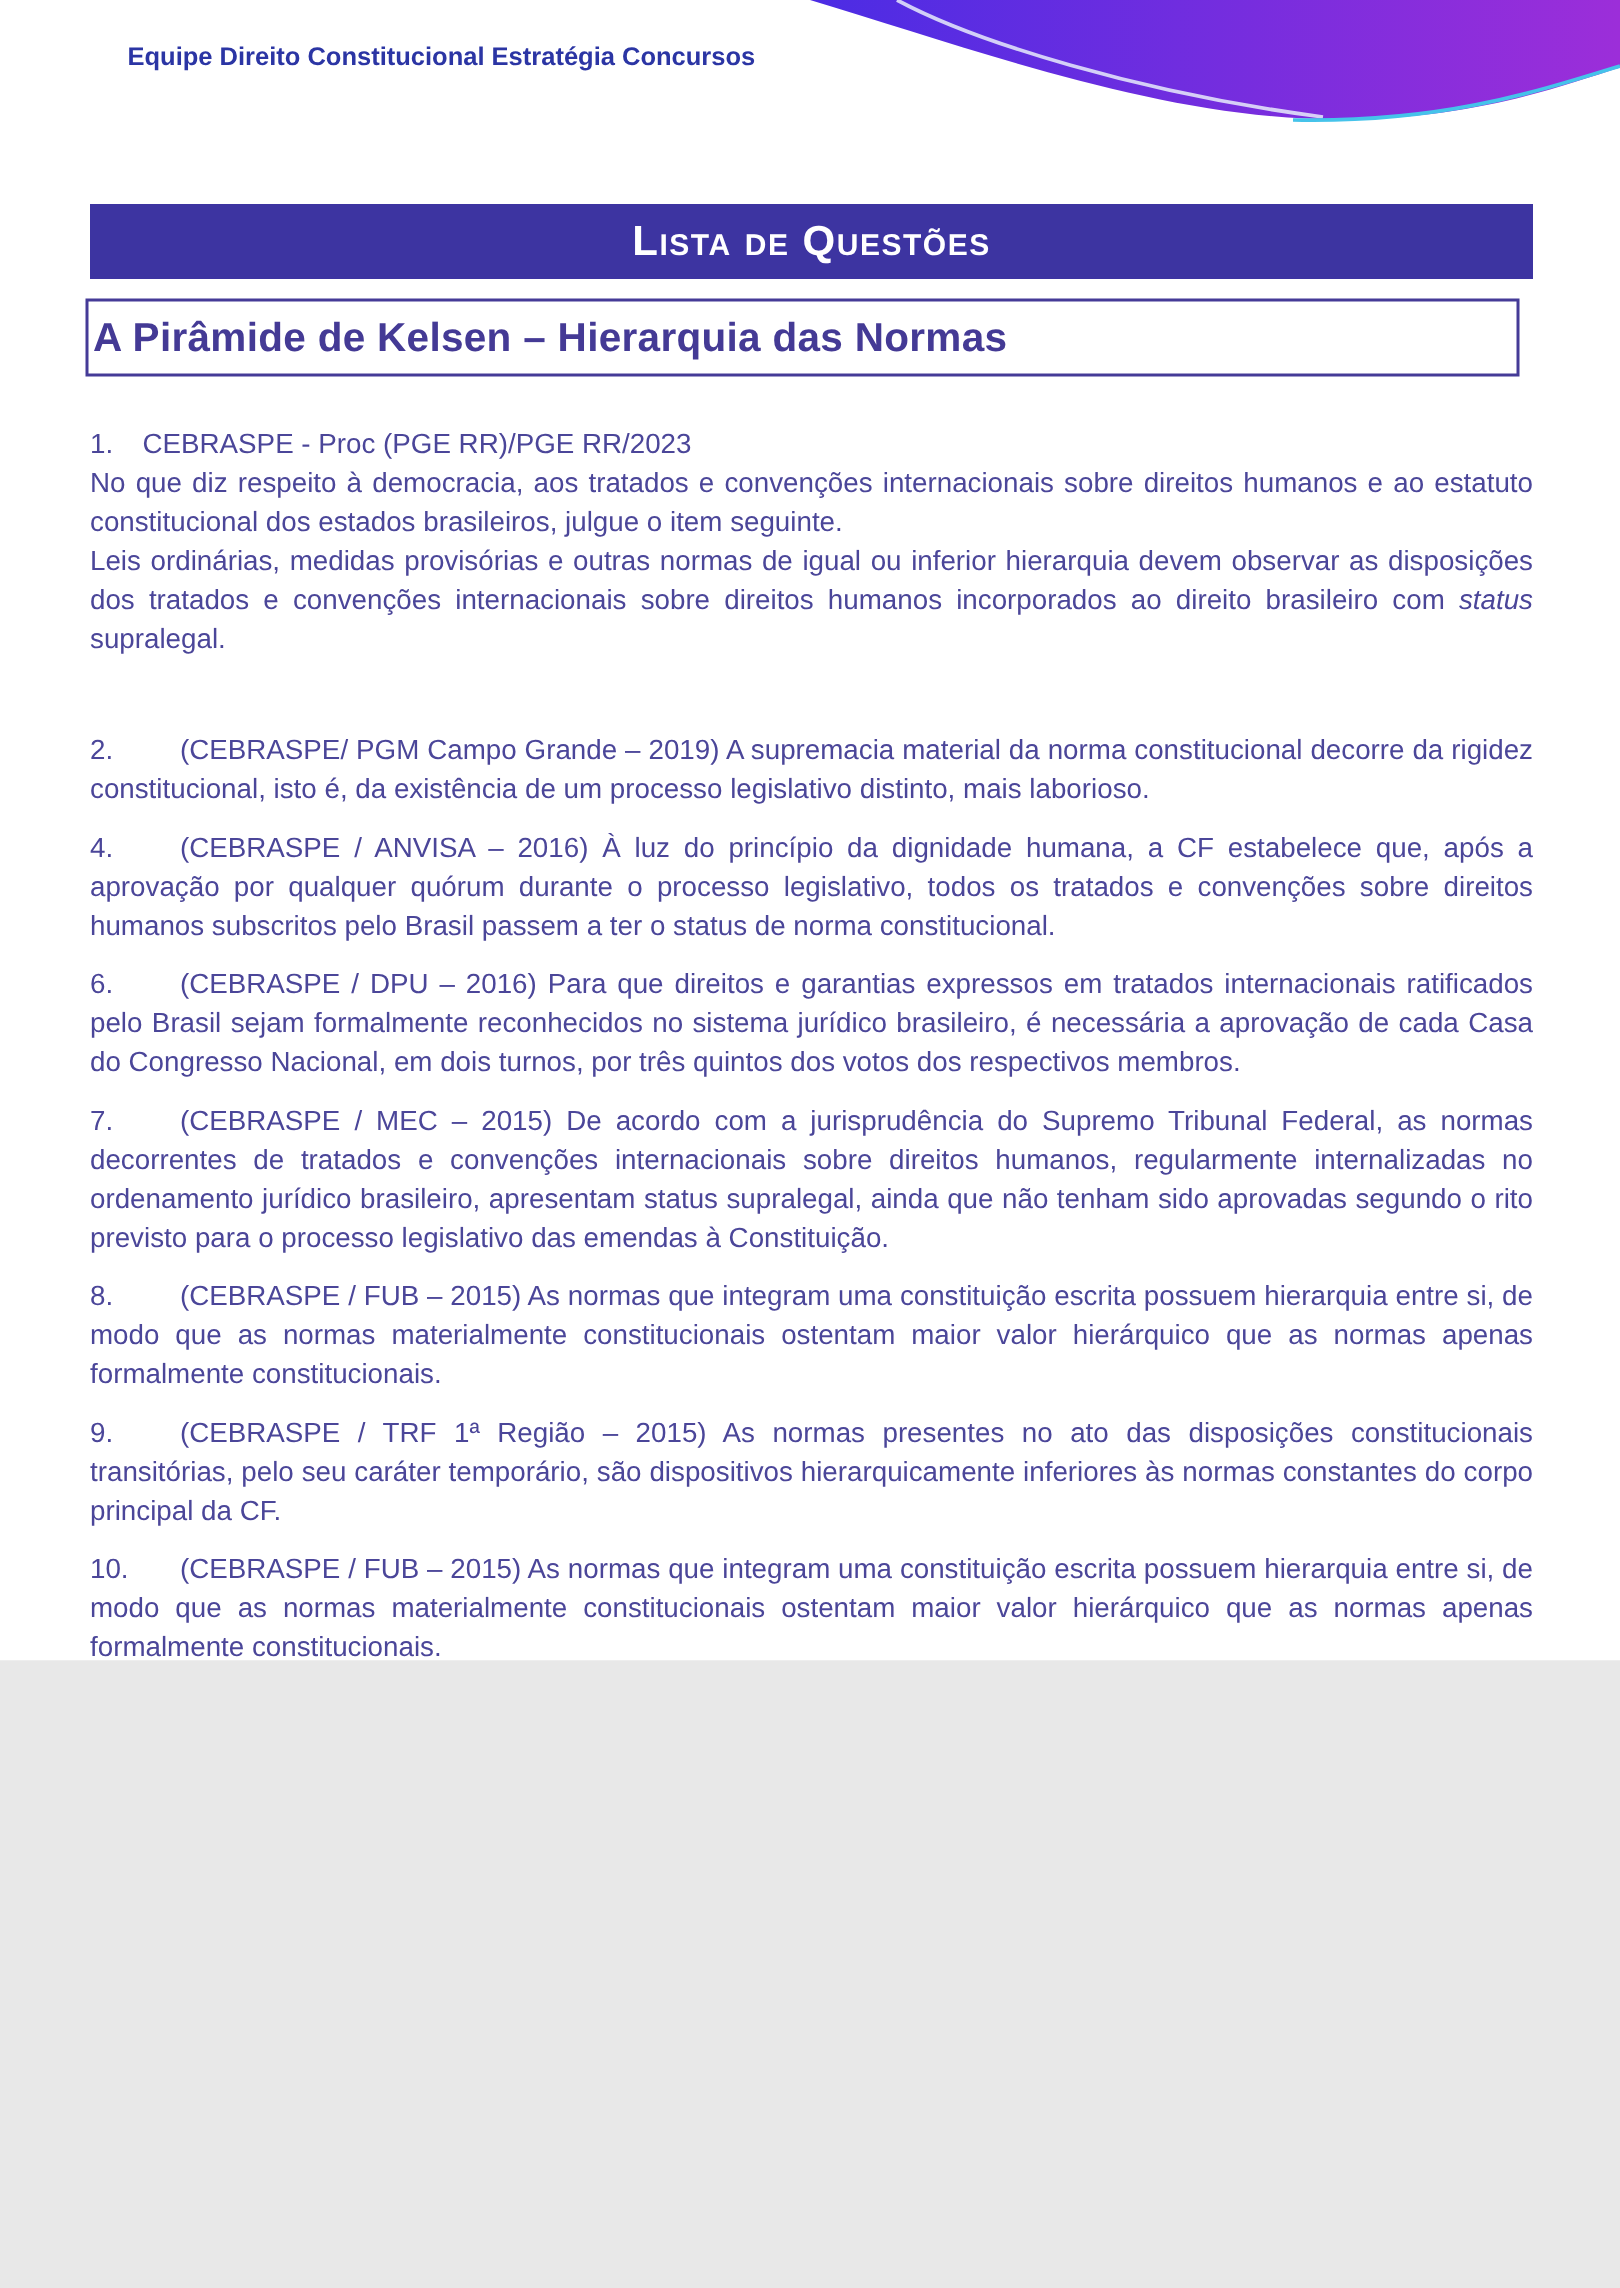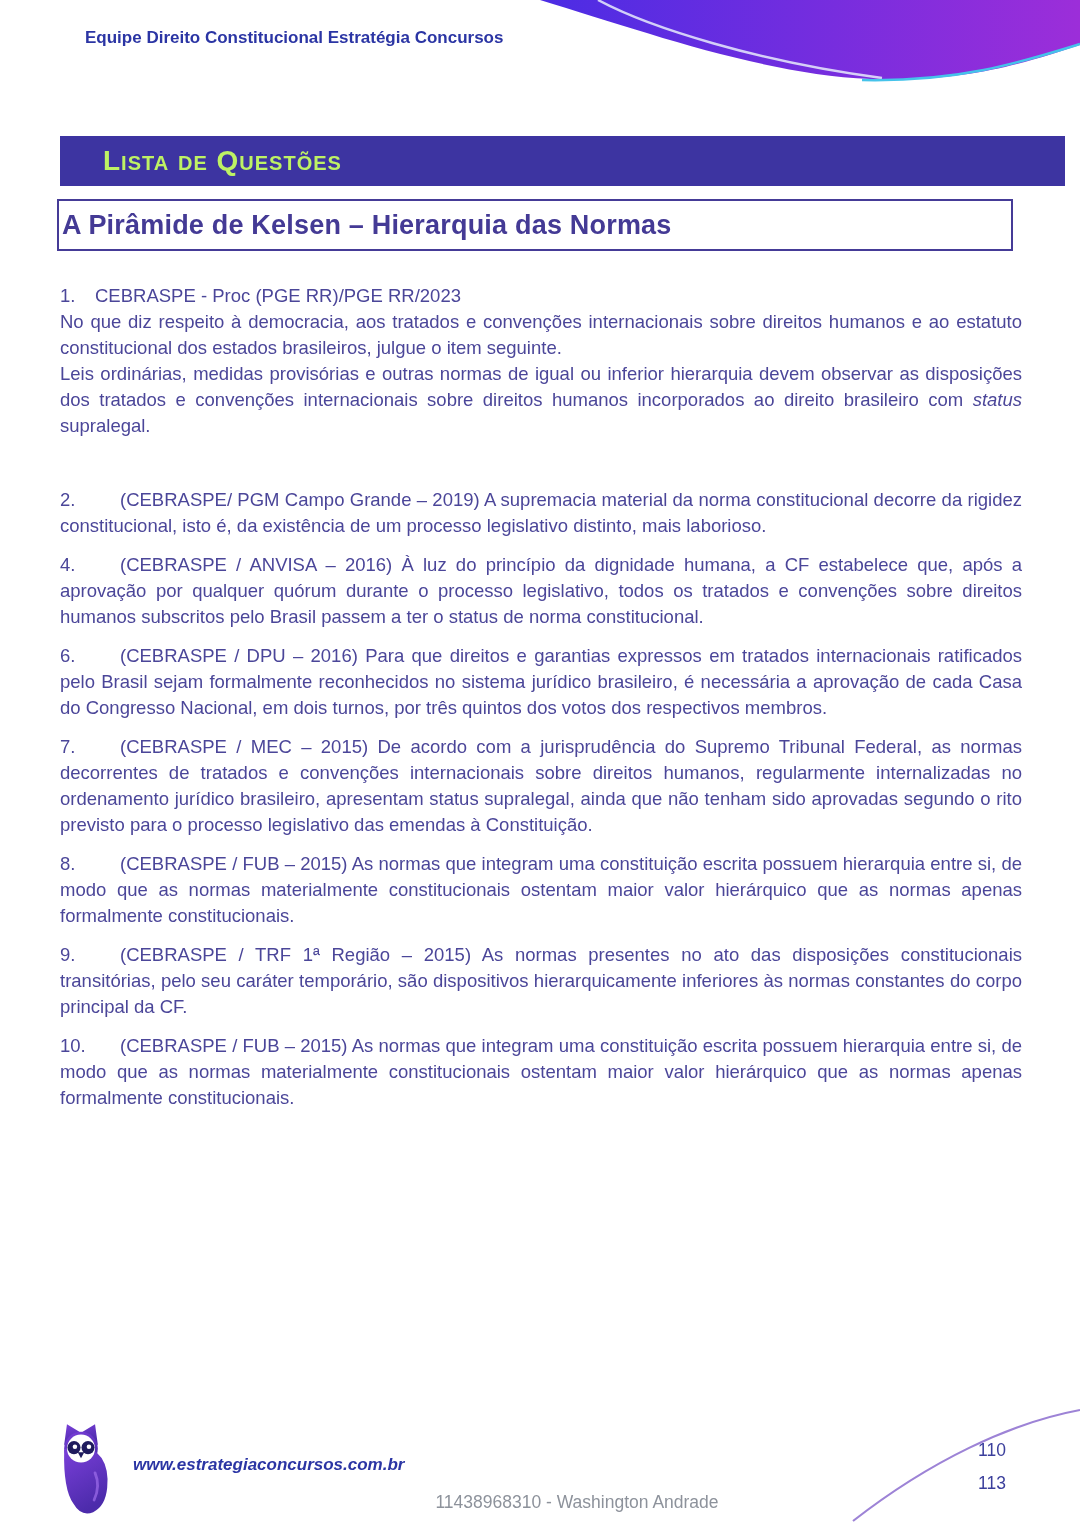--- a/index.html
+++ b/index.html
@@ -1,36 +1,35 @@
 <!DOCTYPE html>
 <html><head>
 <meta charset="utf-8">
 <style>
   html,body { margin:0; padding:0; background:#e8e8e8; }
   .page {
-    position:relative; width:1080px; height:1525px;
+    position:relative; width:1080px; height:1107px;
     background:#ffffff; overflow:hidden;
     font-family:"Liberation Sans", sans-serif;
     margin:0 auto;
   }
   
   .wave-svg { position:absolute; top:0; right:0; width:540px; height:96px; display:block; }
   
   .doc-header {
     position:absolute; left:85px; top:24px;
     color:#2b35a4; font-weight:bold; font-size:17px; line-height:28px;
   }
   
   .banner {
     position:absolute; left:60px; top:136px; width:962px; height:50px;
-    background:#3d34a1; color:#bef264;
-    display:flex; align-items:center; justify-content:flex-start;
+    background:#3d34a1; color:#ffffff;
+    display:flex; align-items:center; justify-content:center;
     font-weight:bold; font-size:28px; letter-spacing:1px;
     font-variant:small-caps;
-    padding-left:43px;
   }
   
   .title-box {
     position:absolute; left:57px; top:199px; width:949px; height:48px;
     border:2.5px solid #453b97; background:#ffffff;
     display:flex; align-items:center; padding-left:3px;
     color:#443a95; font-weight:bold; font-size:27px; letter-spacing:0.2px;
   }
   
   .content {

